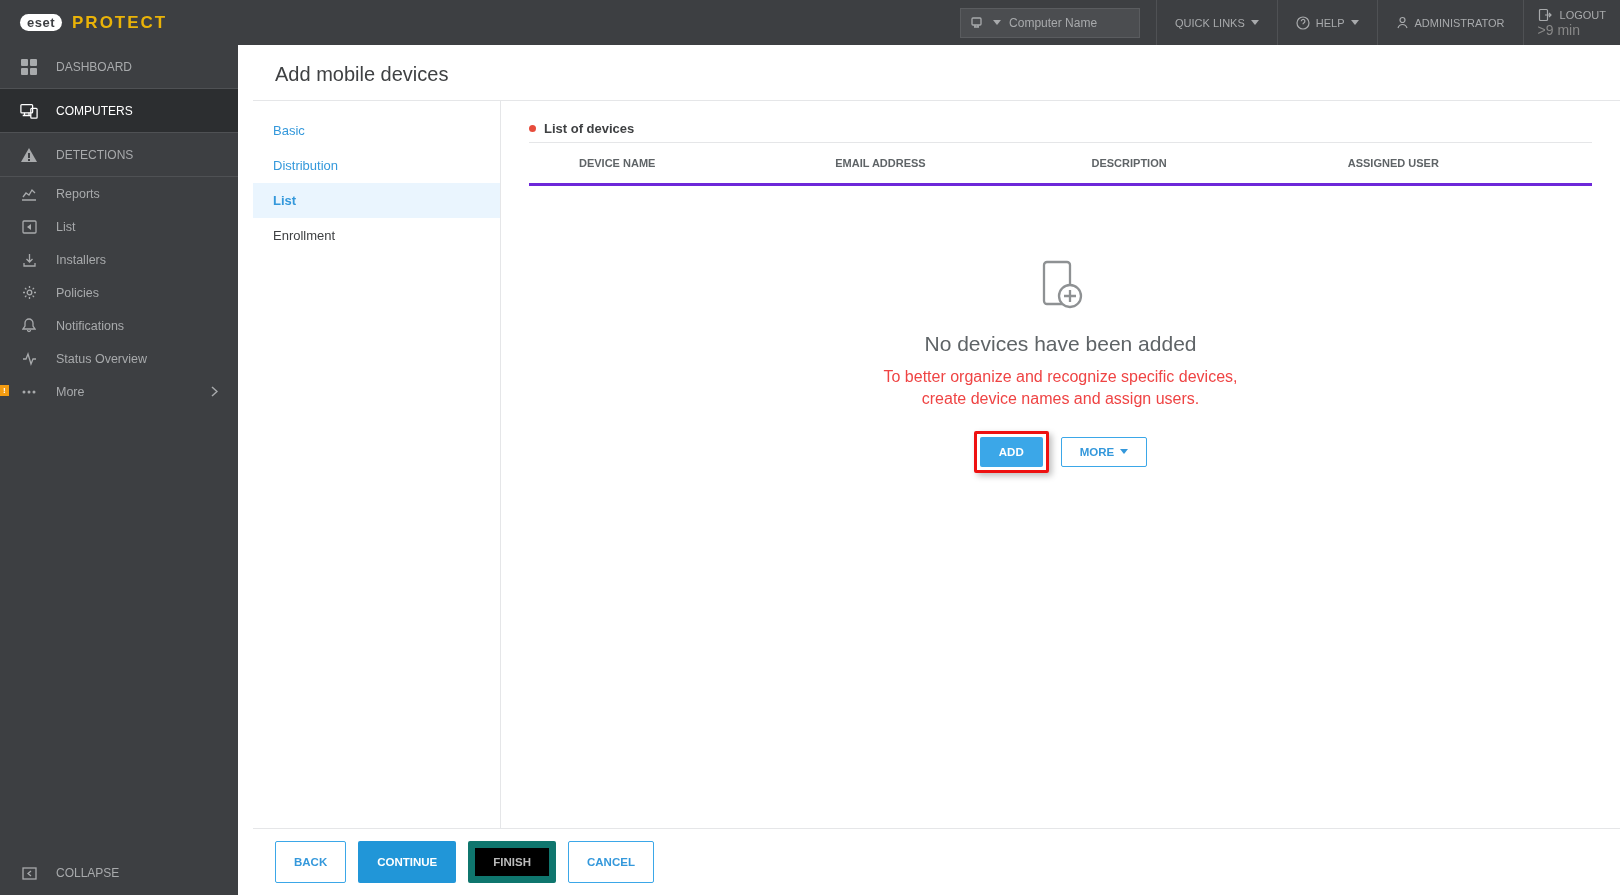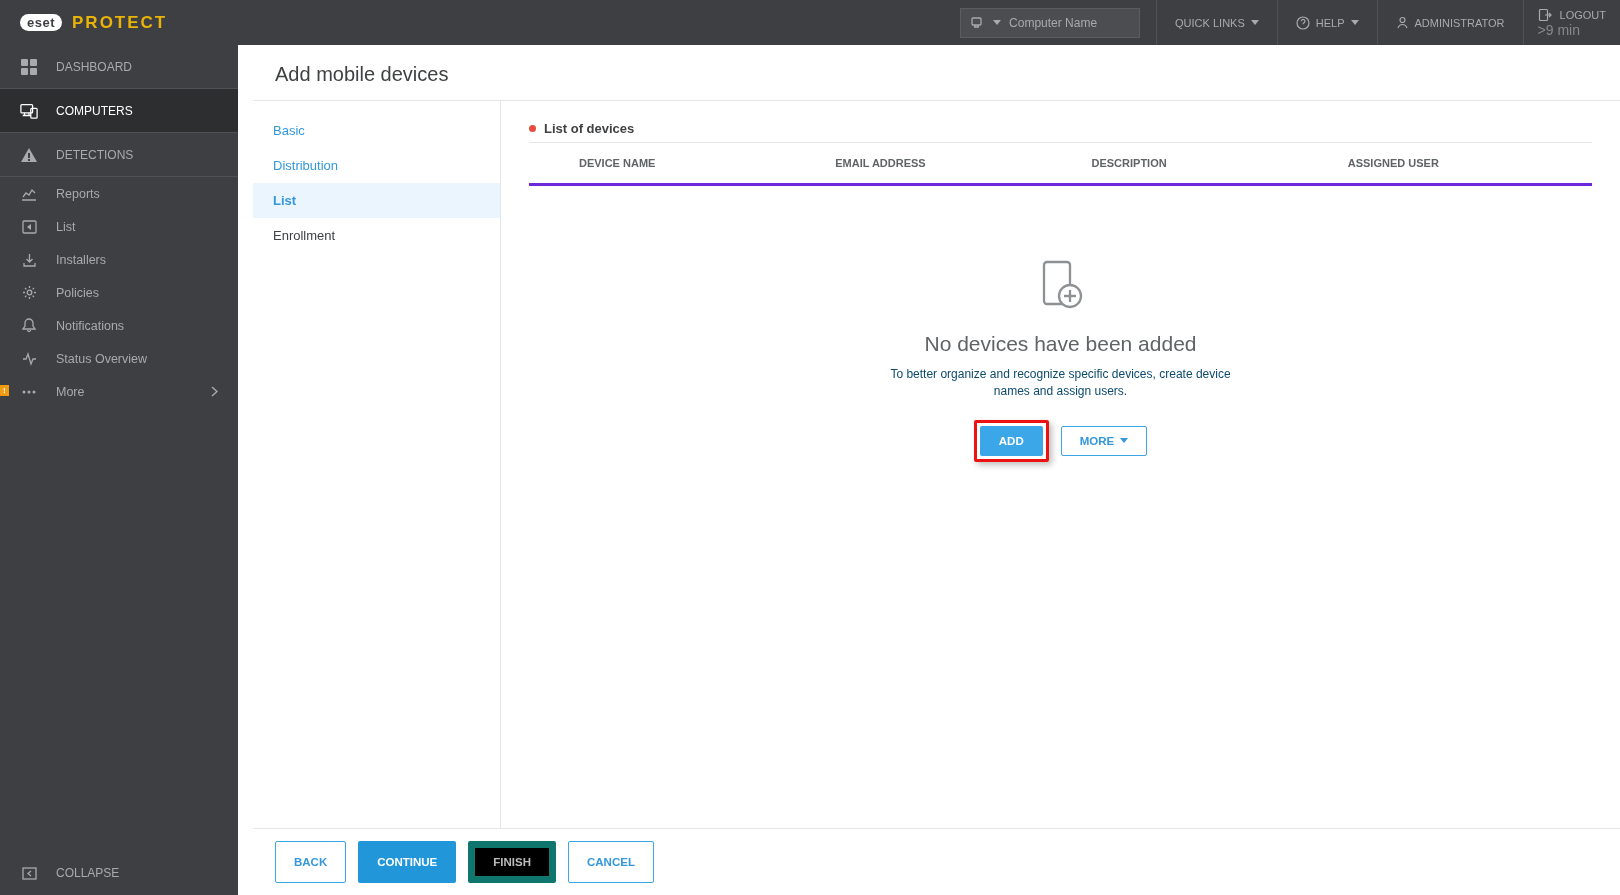--- a/index.html
+++ b/index.html
@@ -217,22 +217,22 @@
   flex-direction:column;
   align-items:center;
   padding-top: 70px;
 }
 .empty-title{
   font-size: 21px;
   color: #5f6467;
   margin-top: 18px;
 }
 .empty-desc{
-  font-size: 12px;
-  color: #0c4a6e;
+  font-size: 16px;
+  color: #ef4444;
   margin-top: 10px;
   text-align:center;
   max-width: 360px;
   line-height: 1.4;
 }
 .empty-actions{
   display:flex;
   gap:12px;
   margin-top:20px;
   align-items:center;

